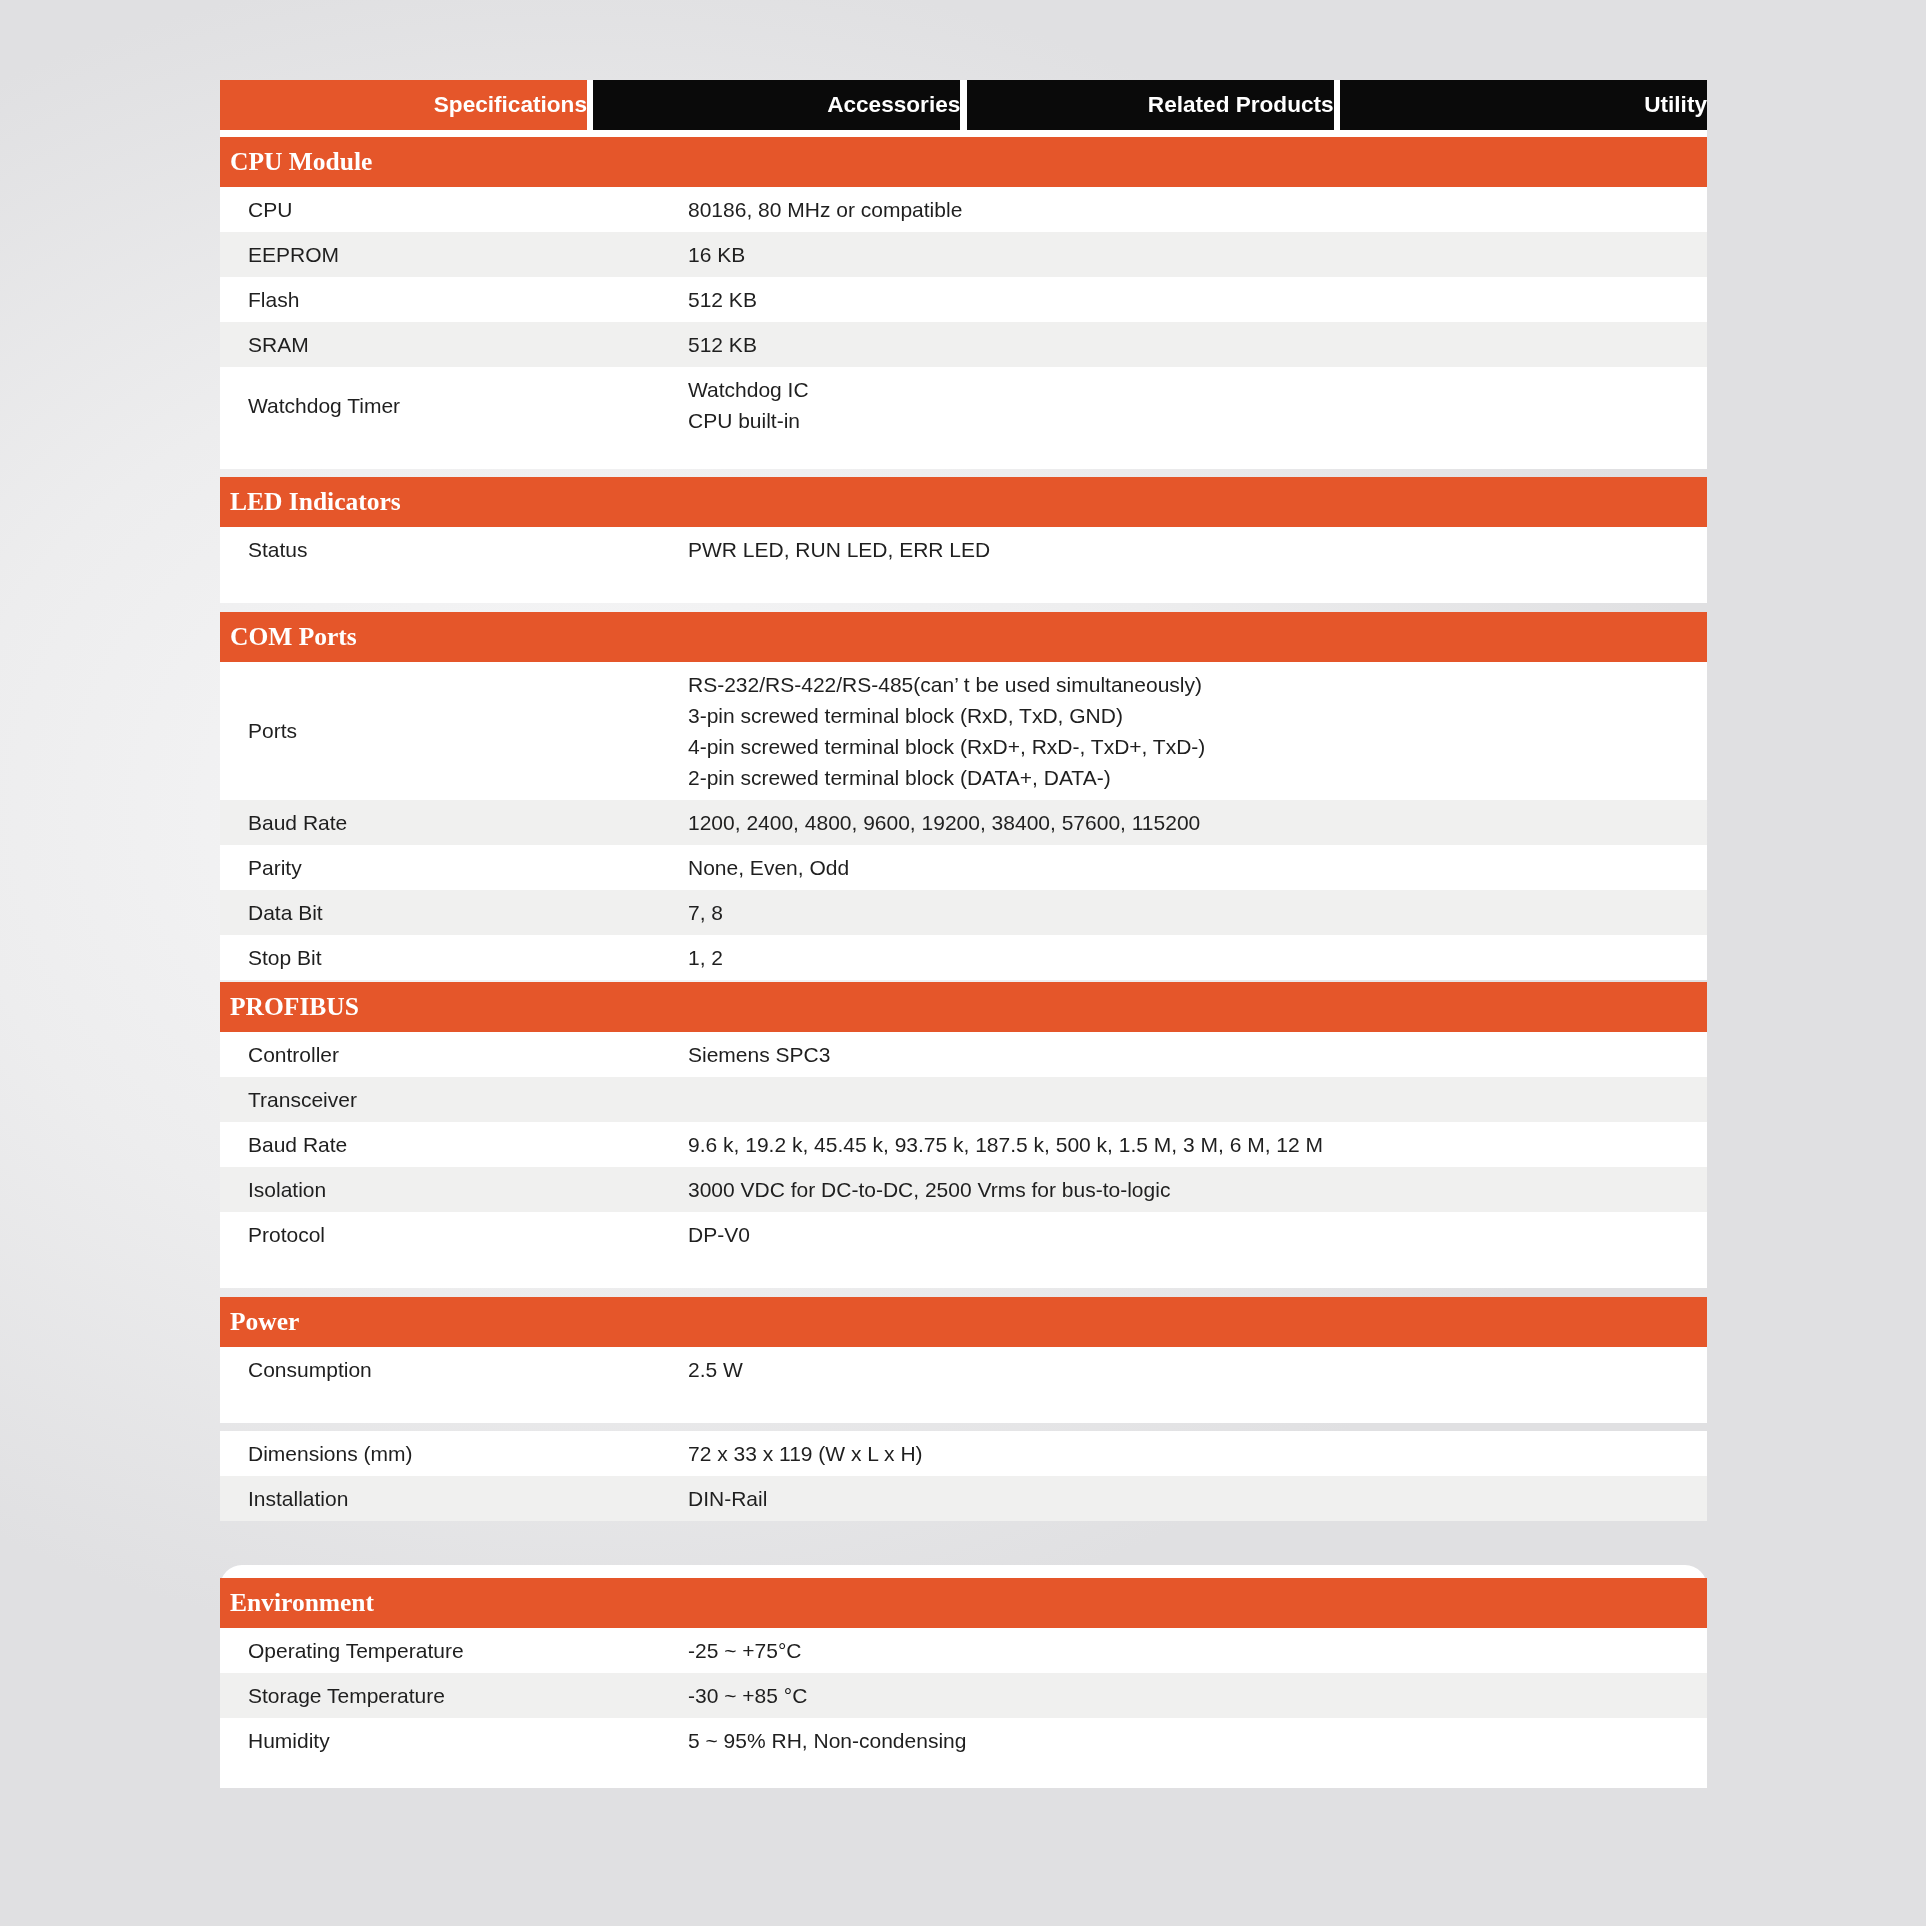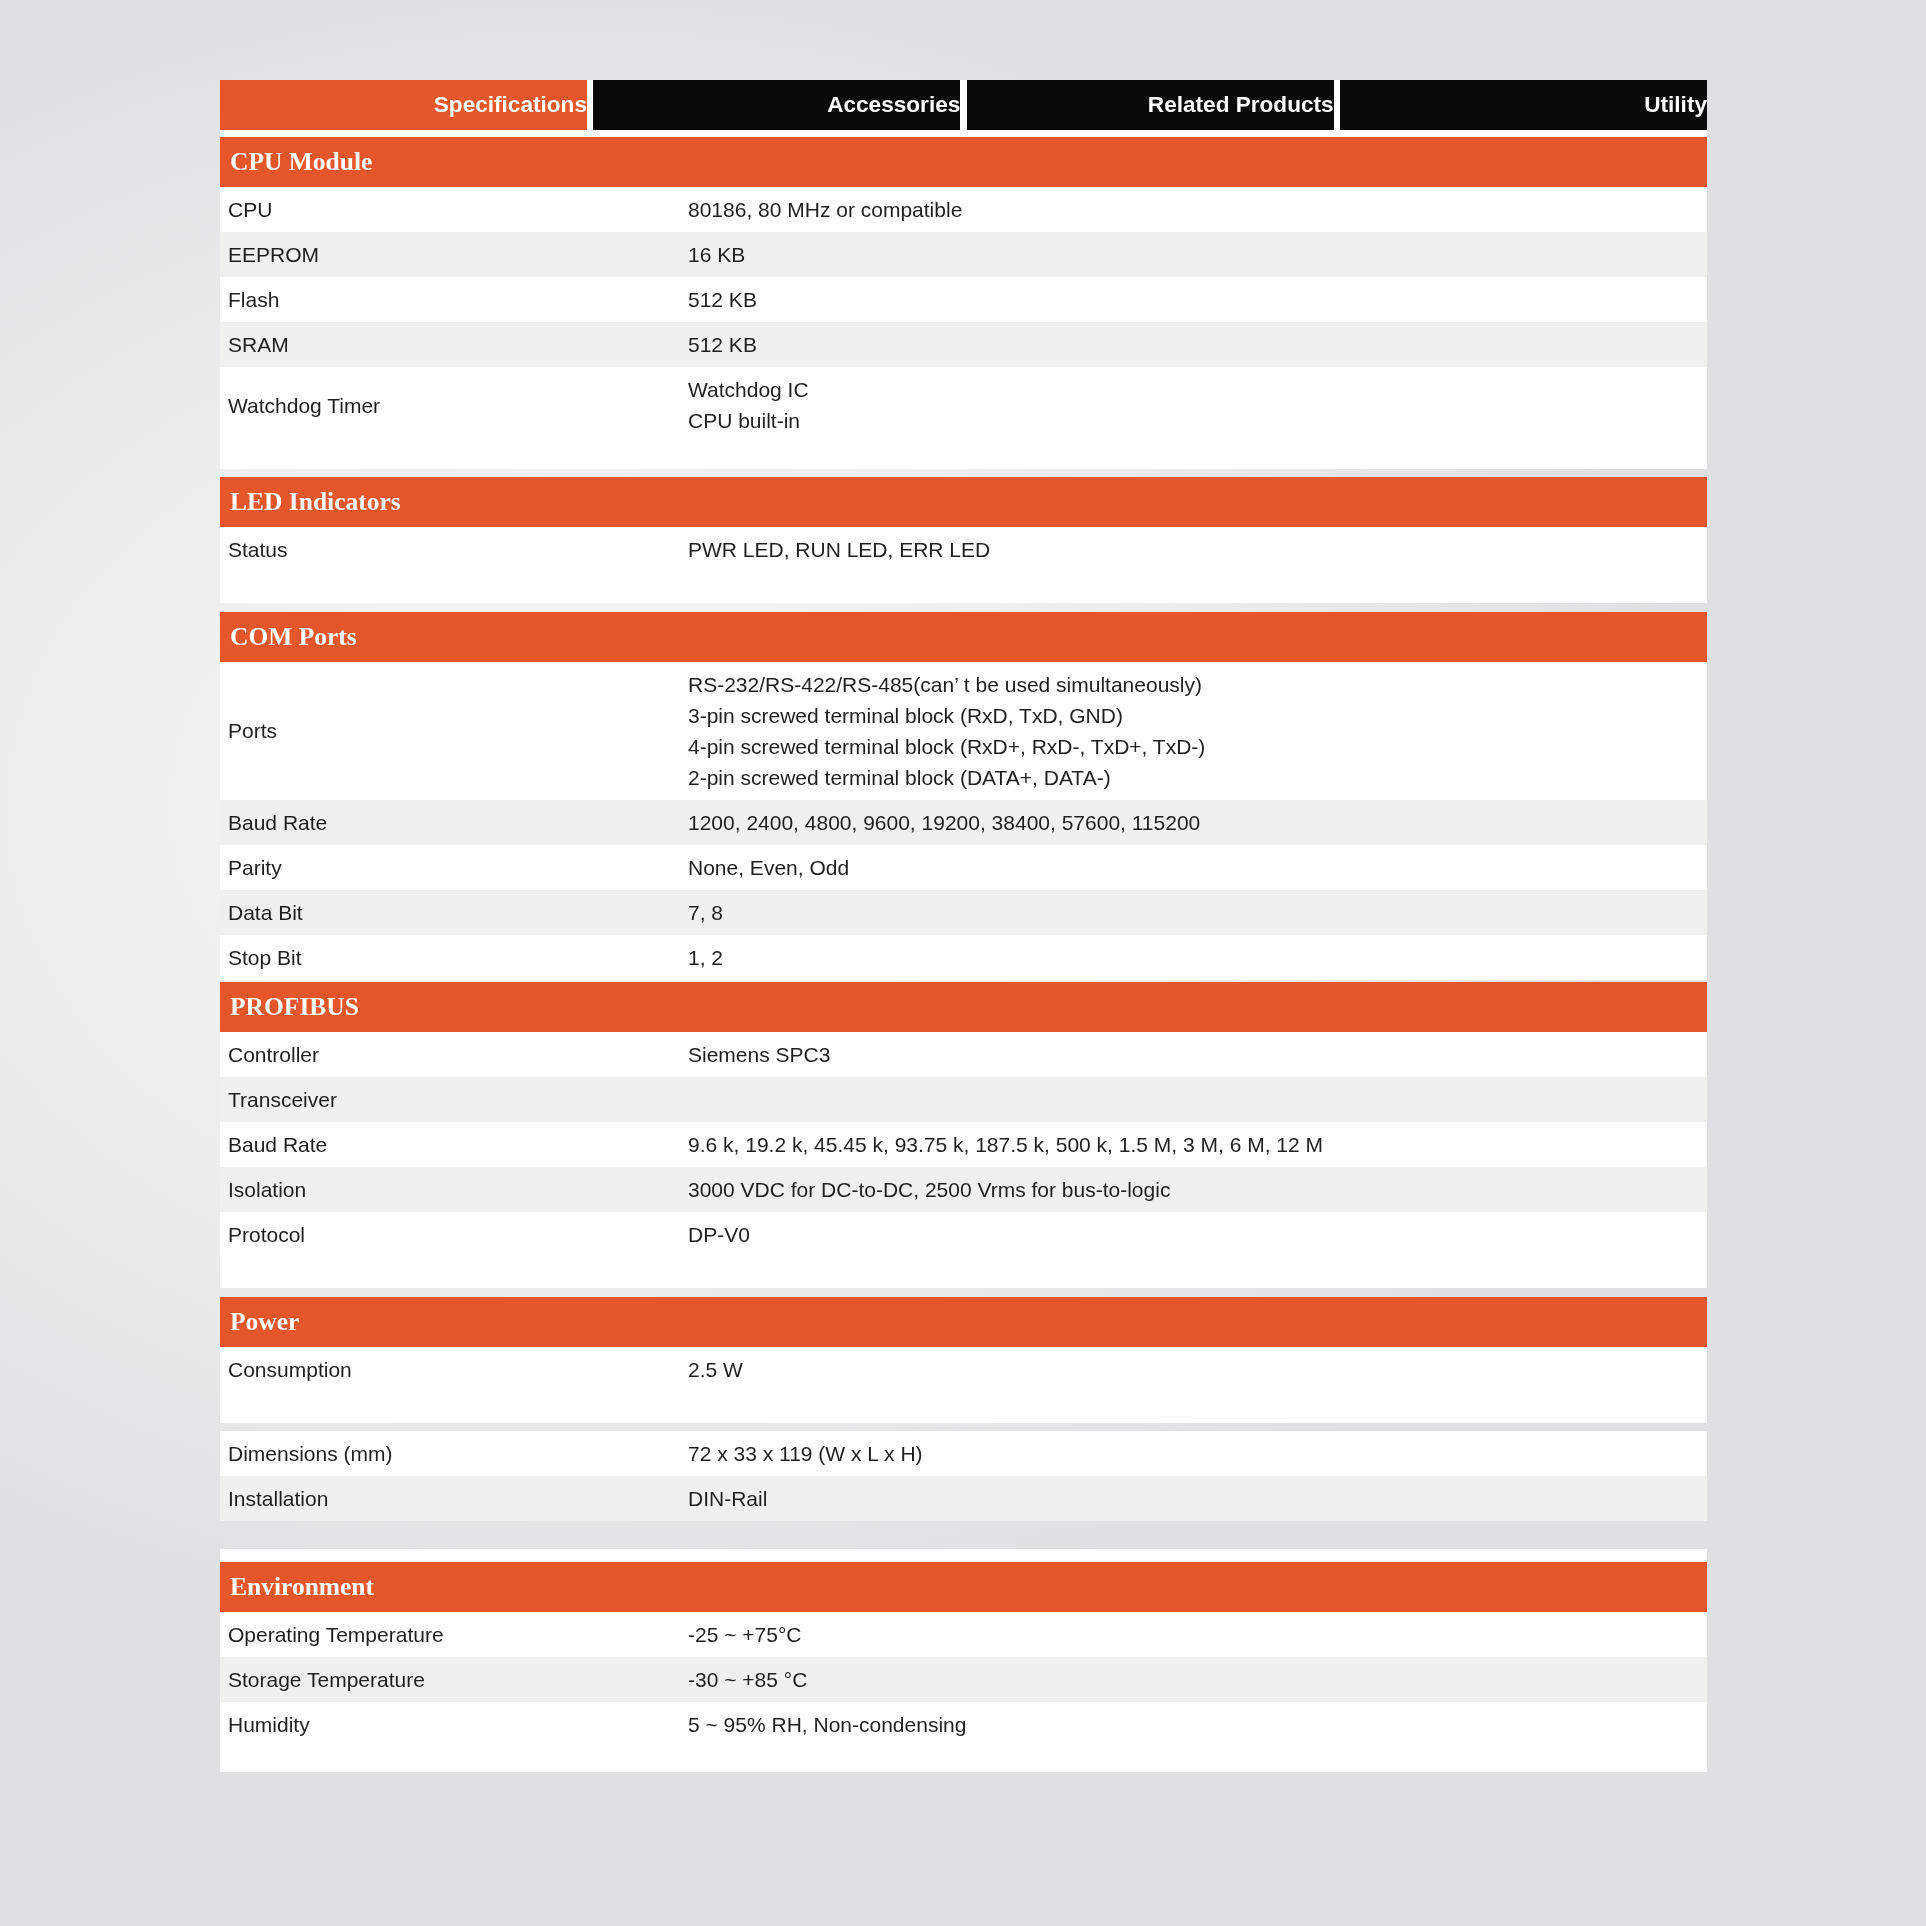--- a/index.html
+++ b/index.html
@@ -19,34 +19,34 @@
   .tabs{display:flex;gap:6.4px;background:#ffffff;padding-bottom:7px;}
   .tab{
     flex:1;height:50px;line-height:50px;text-align:right;
     background:var(--tab-dark);color:#fff;font-weight:bold;font-size:22.6px;
     cursor:pointer;user-select:none;
   }
   .tab.active{background:var(--accent);}
   .spec-section{margin-top:8.5px;}
   .spec-section.tight{margin-top:2.8px;}
   .spec-section.first{margin-top:0;}
-  .spec-section.gap-big{margin-top:28px;}
+  .spec-section.gap-big{margin-top:44px;border-radius:22px;}
   .spec-section.pretop{background:#ffffff;padding-top:12.7px;}
   .sec-h{
     margin:0;height:50px;line-height:50px;
     background:var(--accent);color:#ffffff;
     font-size:25.5px;font-weight:700;padding-left:10px;font-family:Liberation Serif, serif;
   }
   .rows{background:#ffffff;}
   .rows.padded{padding-bottom:31px;}
   .rows.padded-sm{padding-bottom:25.5px;}
   .row{display:flex;align-items:center;min-height:45px;background:#ffffff;}
   .row:nth-child(even){background:var(--row-alt);}
   .cell{font-size:21px;line-height:31px;color:var(--text);padding:7px 0;}
-  .cell.label{width:468px;flex:none;padding-left:8px;box-sizing:border-box;}
+  .cell.label{width:468px;flex:none;padding-left:28px;box-sizing:border-box;}
   .cell.value{flex:1;padding-right:17px;white-space:pre-line;}
 </style>
 </head>
 <body>
 
 <div class="content">
 
   <div class="tabs">
     <div class="tab active">Specifications</div>
     <div class="tab">Accessories</div>

